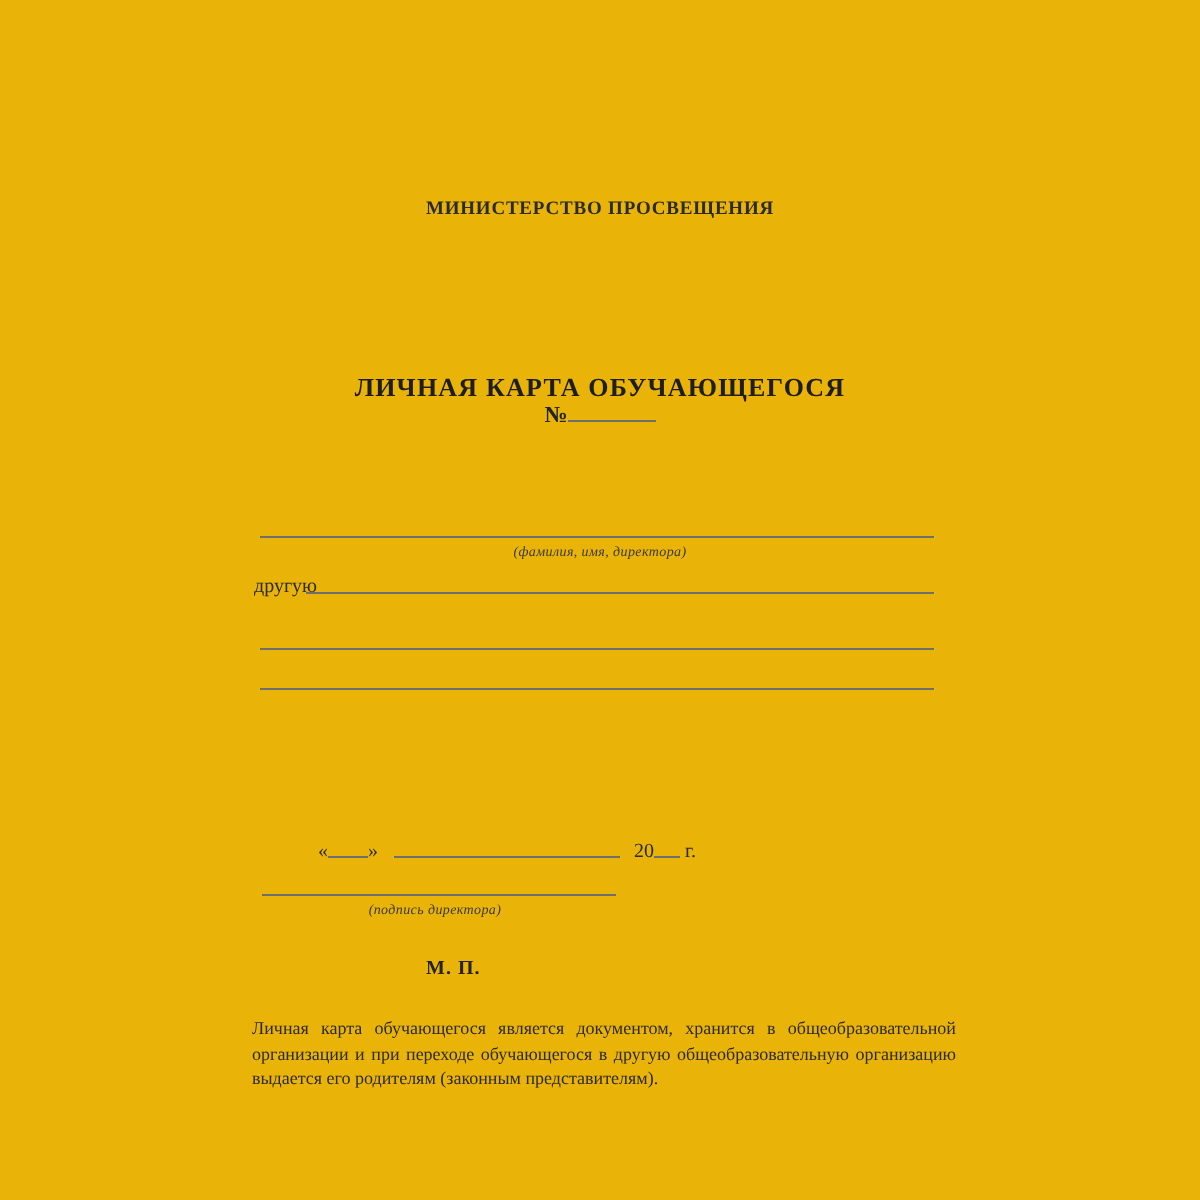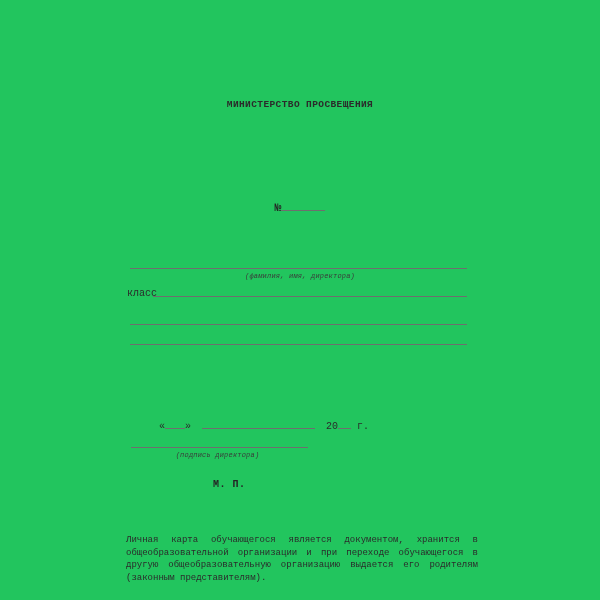--- a/index.html
+++ b/index.html
@@ -6,22 +6,21 @@
   html, body { background: #ffffff; }
   body {
     width: 600px; height: 600px;
     font-family: "Liberation Serif", serif;
     color: #242424;
     overflow: hidden;
   }
   .page {
     position: relative;
     width: 600px; height: 600px;
-    background: #22c55e;
-    font-family: Liberation Mono, monospace;
+    background: #eab308;
   }
   .abs { position: absolute; }
   .center { left: 0; right: 0; text-align: center; }
 
   .ministry {
     top: 98px;
     font-size: 9.5px;
     font-weight: 600;
     letter-spacing: 0.4px;
     line-height: 14px;
@@ -62,45 +61,46 @@
   .student-word { top: 288px; left: 127px; }
   .enroll-row  { top: 397px; left: 127px; white-space: nowrap; }
   .date-row    { top: 420px; left: 127px; white-space: nowrap; margin-left: 32px; }
 
   .stamp {
     top: 479px; left: 213px;
     font-size: 10px; font-weight: bold;
     letter-spacing: 0.5px;
   }
   .footer-note {
-    top: 534px; left: 126px; width: 352px;
+    top: 508px; left: 126px; width: 352px;
     font-size: 9px;
     line-height: 12.5px;
     text-align: justify;
     color: #2b2b2b;
   }
 </style>
 </head>
 <body>
 
 <div class="page">
 
   <div class="abs center ministry">
     <div>МИНИСТЕРСТВО ПРОСВЕЩЕНИЯ</div>
   </div>
 
+  <div class="abs center doc-title">ЛИЧНАЯ КАРТА ОБУЧАЮЩЕГОСЯ</div>
 
   <div class="abs center number-row">
     <span>№</span><span class="blank" style="width:44px;"></span>
   </div>
 
   <div class="rule" style="top:261px; left:130px; width:337px;"></div>
   <div class="caption center" style="top:272px;">(фамилия, имя, директора)</div>
 
-  <span class="abs label student-word">класс</span>
+  <span class="abs label student-word">другую</span>
   <div class="rule" style="top:289px; left:153px; width:314px;"></div>
 
   <div class="rule" style="top:317px; left:130px; width:337px;"></div>
 
   <div class="rule" style="top:337px; left:130px; width:337px;"></div>
 
 
   <div class="abs label date-row">
     <span>«</span><span class="blank" style="width:20px;"></span><span>»</span>
     <span class="blank" style="width:113px; margin:0 5px;"></span>

